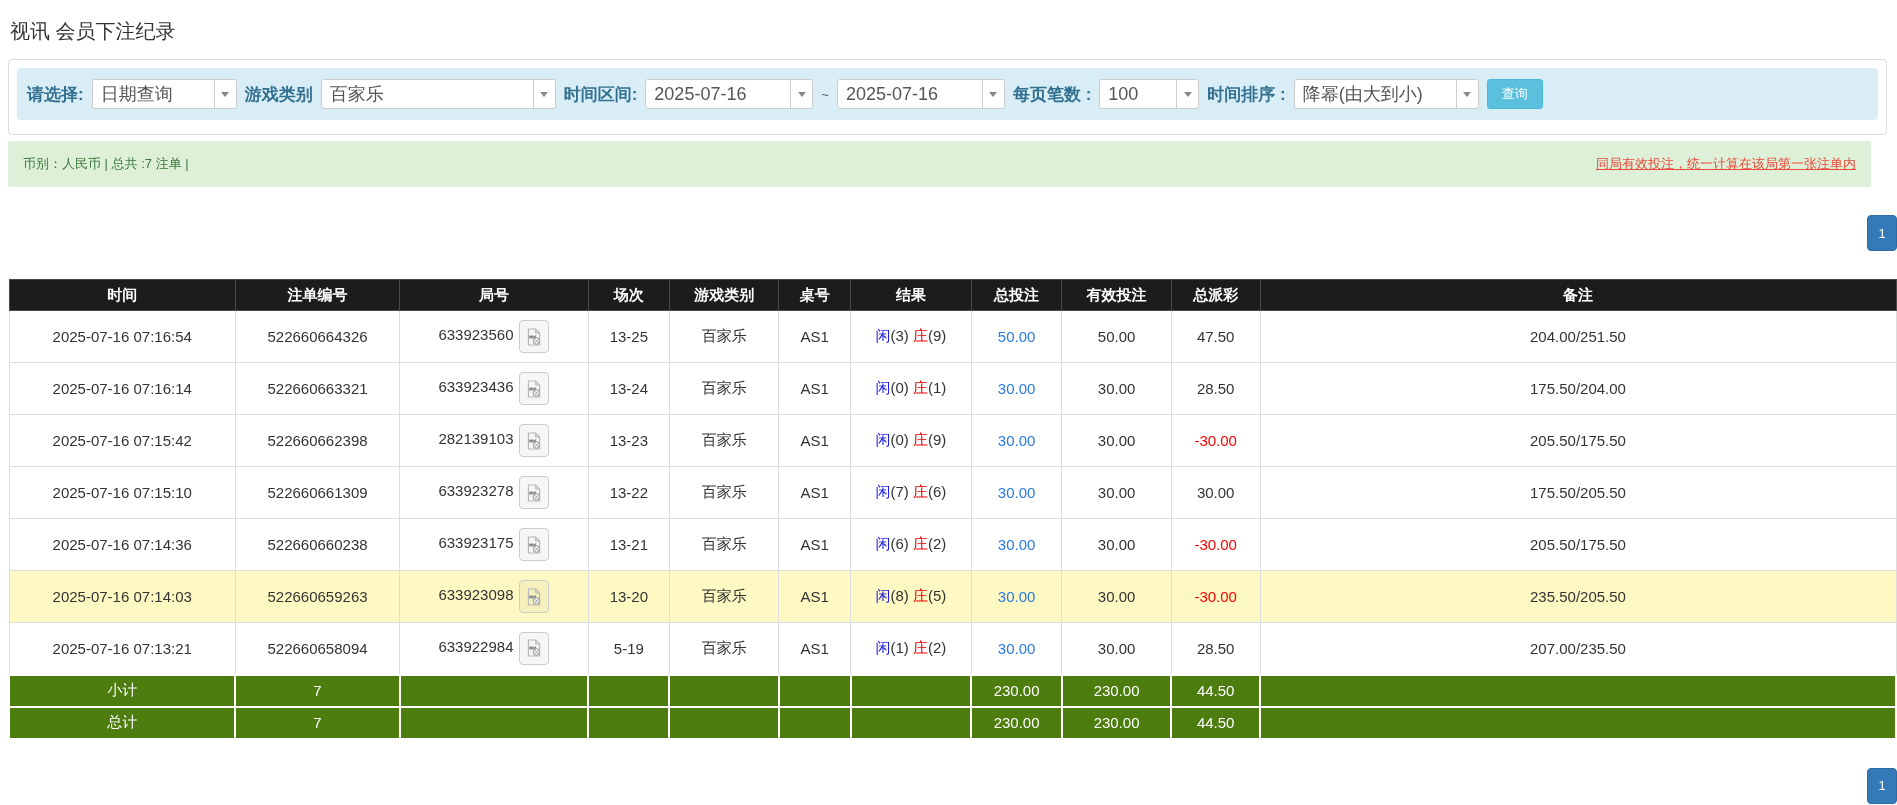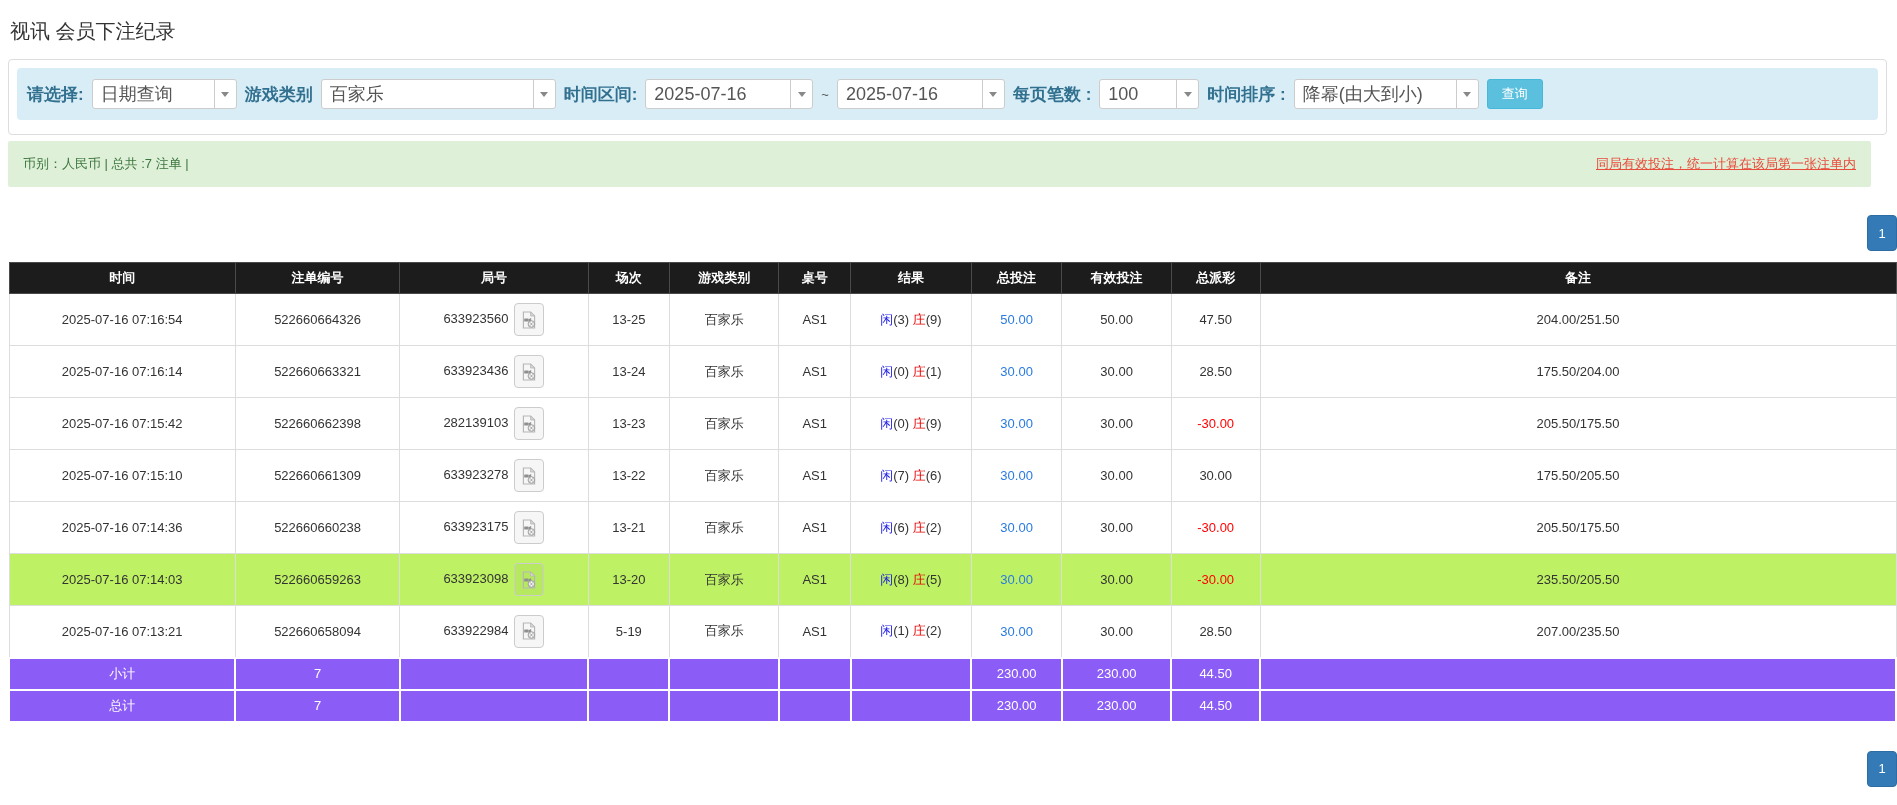--- a/index.html
+++ b/index.html
@@ -21,25 +21,25 @@
 
   .alert-success { background:#dff0d8; border-radius:2px; padding:14px 15px; margin:6px 26px 0 0; display:flex; justify-content:space-between; align-items:center; font-size:13px; }
   .success-text { color:#3c763d; }
   .warn-text { color:#e74c3c;text-decoration:underline; }
 
   .pager { text-align:right; }
   .pager.top { margin-top:28px; }
   .pager.bottom { margin-top:28px; }
   .pager button { background:#337ab7; border:1px solid #2e6da4; color:#fff; width:30px; height:36px; border-radius:4px; font-size:13px; cursor:pointer; }
 
-  table.bet-table { width:100%; border-collapse:collapse; font-size:13px; color:#333; margin-top:11px; table-layout:fixed; }
+  table.bet-table { width:100%; border-collapse:collapse; font-size:15px; color:#333; margin-top:28px; table-layout:fixed; }
   .bet-table th { background:#1c1c1c; color:#fff; font-weight:bold; height:31px; border:1px solid #4a4a4a; padding:2px 4px; text-align:center; }
   .bet-table td { border:1px solid #ddd; height:52px; padding:2px 4px; text-align:center; background:#fff; }
-  .bet-table tr.hl td { background:#bef264; }
-  .bet-table tr.sum td { background:#8b5cf6; color:#fff; border:2px solid #fff; height:32px; }
+  .bet-table tr.hl td { background:#fef9c3; }
+  .bet-table tr.sum td { background:#4d7c0f; color:#fff; border:2px solid #fff; height:32px; }
   .c0{width:12%}.c1{width:8.7%}.c2{width:10%}.c3{width:4.3%}.c4{width:5.8%}
   .c5{width:3.8%}.c6{width:6.4%}.c7{width:4.8%}.c8{width:5.8%}.c9{width:4.7%}
 
   .blink { color:#2a7ae2; text-decoration:none; cursor:pointer; }
   .neg { color:#ff0000; }
   .rp { color:#1a1ae6; }
   .rb { color:#e60000; }
   .rn { color:#333; }
 
   .vbtn { display:inline-flex; align-items:center; justify-content:center; width:30px; height:33px;

